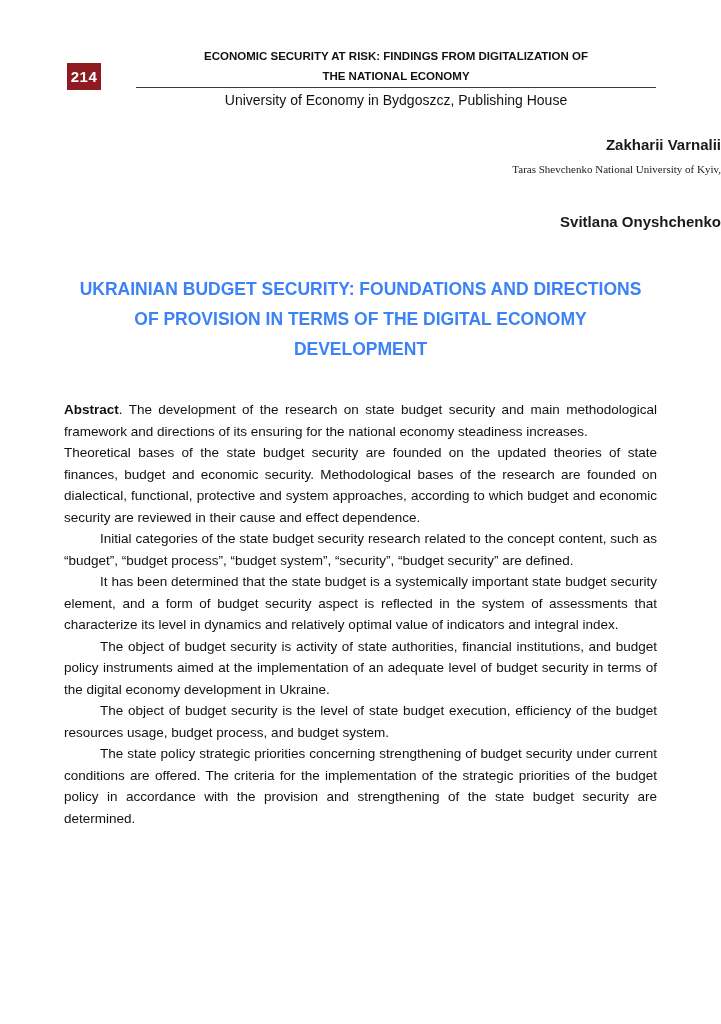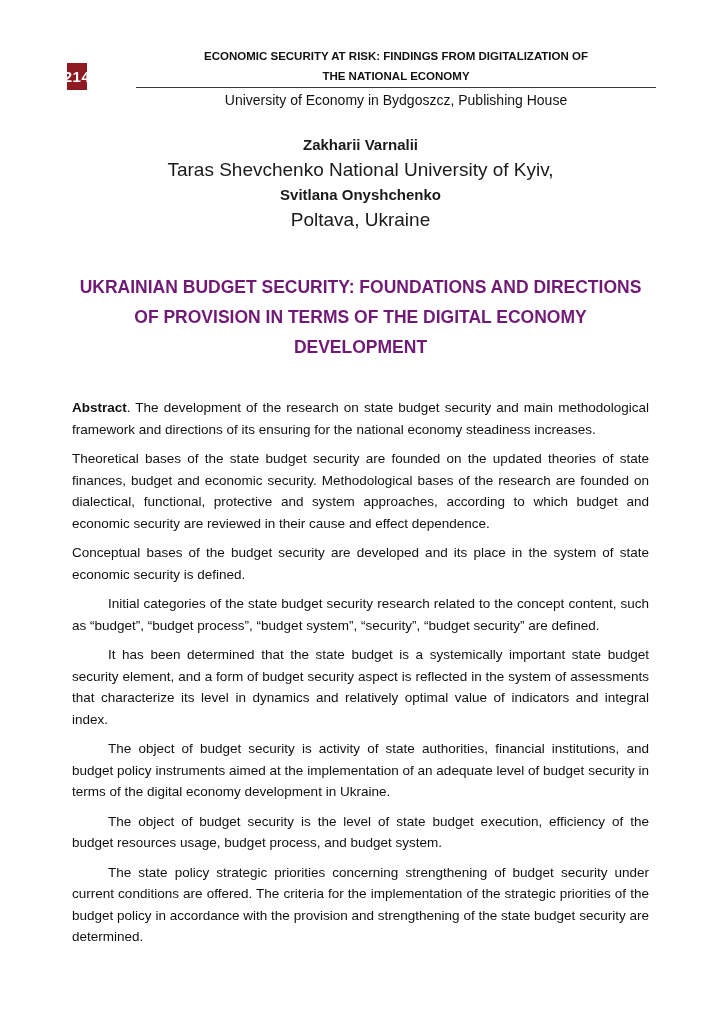--- a/index.html
+++ b/index.html
@@ -13,21 +13,21 @@
     color: #1a1a1a;
     box-sizing: border-box;
     overflow: hidden;
   }
   
   .page-header { position: relative; padding-top: 46px; }
   .page-number {
     position: absolute;
     left: 67px;
     top: 63px;
-    width: 20px;
+    width: 34px;
     height: 27px;
     background: #8e1b21;
     color: #ffffff;
     font-weight: bold;
     font-size: 15px;
     display: flex;
     align-items: center;
     justify-content: center;
     letter-spacing: 0.5px;
   }
@@ -48,44 +48,44 @@
     height: 0;
     border-bottom: 1.6px solid #3a3a3a;
     margin-top: 1px;
   }
   .publisher {
     font-size: 14px;
     margin-top: 4px;
     color: #111;
   }
   
-  .authors { text-align: center; margin-top: 24px; }
+  .authors { text-align: right; margin-top: 24px; }
   .author-block { margin-top: 0; }
-  .author-block + .author-block { }
+  .author-block + .author-block { margin-top: 27px; }
   .author-name { font-weight: bold; font-size: 15px; line-height: 25px; }
-  .author-line { font-size: 19px; line-height: 25px; }
+  .author-line { font-size: 11px; line-height: 25px; font-family: Liberation Serif, serif; }
   
   .article-title {
     margin: 40px 64px 0 64px;
     text-align: center;
     font-weight: bold;
     font-size: 17.5px;
     line-height: 30px;
     white-space: pre-line;
-    color: #701a75;
+    color: #3b82f6;
   }
   
   .body-text {
     margin: 35px 64px 0 64px;
     font-size: 13.5px;
     line-height: 21.5px;
     text-align: justify;
     color: #111;
   }
-  .body-text p { margin: 8px; }
+  .body-text p { margin: 0; }
   .body-text p.indent { text-indent: 36px; }
   .abstract-label { font-weight: bold; }
 </style>
 </head>
 <body>
 
 <div class="page">
 
   <header class="page-header">
     <div class="page-number" style="background: rgb(142, 27, 33);">214</div>
@@ -97,32 +97,30 @@
     </div>
   </header>
 
   <section class="authors">
     <div class="author-block">
       <div class="author-name">Zakharii Varnalii</div>
       <div class="author-line">Taras Shevchenko National University of Kyiv,</div>
     </div>
     <div class="author-block">
       <div class="author-name">Svitlana Onyshchenko</div>
-      <div class="author-line">Poltava, Ukraine</div>
     </div>
   </section>
 
   <h1 class="article-title">UKRAINIAN BUDGET SECURITY: FOUNDATIONS AND DIRECTIONS
 OF PROVISION IN TERMS OF THE DIGITAL ECONOMY
 DEVELOPMENT</h1>
 
   <section class="body-text">
     <p><span class="abstract-label">Abstract</span><span>. The development of the research on state budget security and main methodological framework and directions of its ensuring for the national economy steadiness increases.</span></p>
     <p>Theoretical bases of the state budget security are founded on the updated theories of state finances, budget and economic security. Methodological bases of the research are founded on dialectical, functional, protective and system approaches, according to which budget and economic security are reviewed in their cause and effect dependence.</p>
-    <p>Conceptual bases of the budget security are developed and its place in the system of state economic security is defined.</p>
     <p class="indent">Initial categories of the state budget security research related to the concept content, such as “budget”, “budget process”, “budget system”, “security”, “budget security” are defined.</p>
     <p class="indent">It has been determined that the state budget is a systemically important state budget security element, and a form of budget security aspect is reflected in the system of assessments that characterize its level in dynamics and relatively optimal value of indicators and integral index.</p>
     <p class="indent">The object of budget security is activity of state authorities, financial institutions, and budget policy instruments aimed at the implementation of an adequate level of budget security in terms of the digital economy development in Ukraine.</p>
     <p class="indent">The object of budget security is the level of state budget execution, efficiency of the budget resources usage, budget process, and budget system.</p>
     <p class="indent">The state policy strategic priorities concerning strengthening of budget security under current conditions are offered. The criteria for the implementation of the strategic priorities of the budget policy in accordance with the provision and strengthening of the state budget security are determined.</p>
   </section>
 
 </div>
 
 </body></html>

